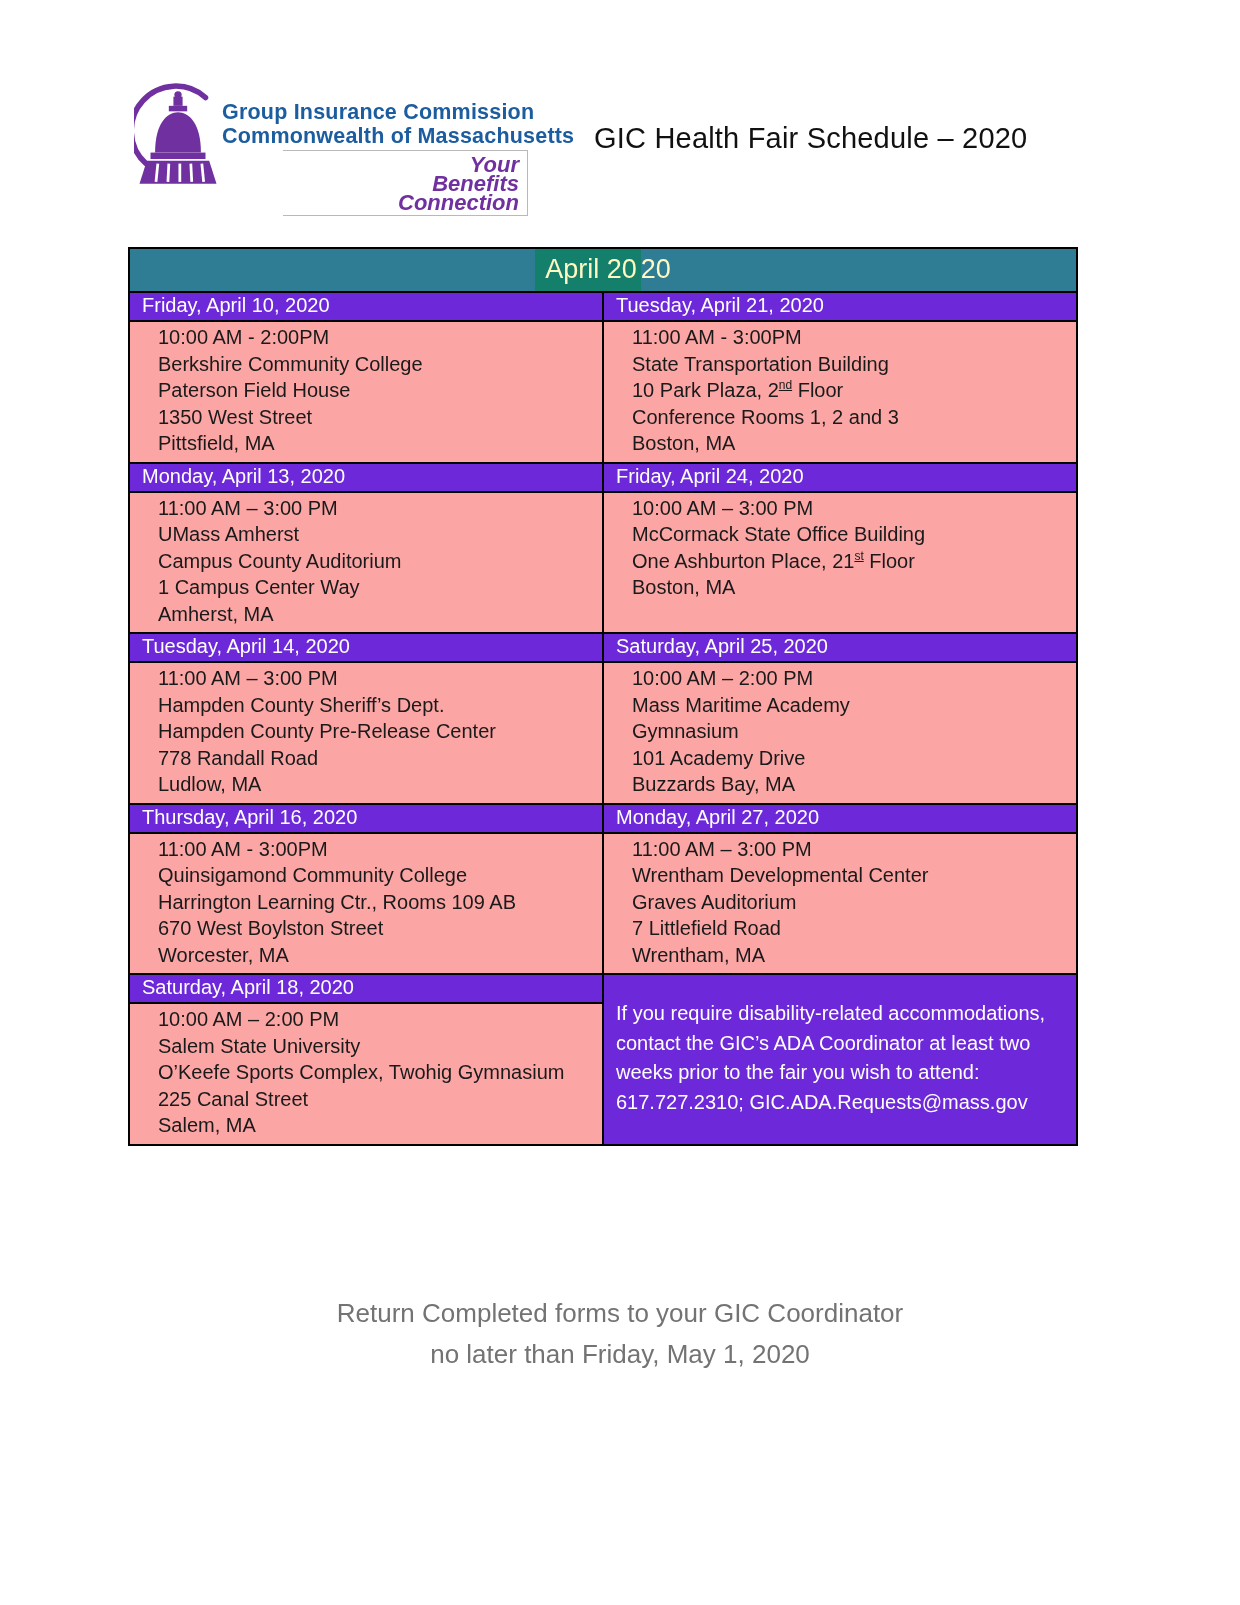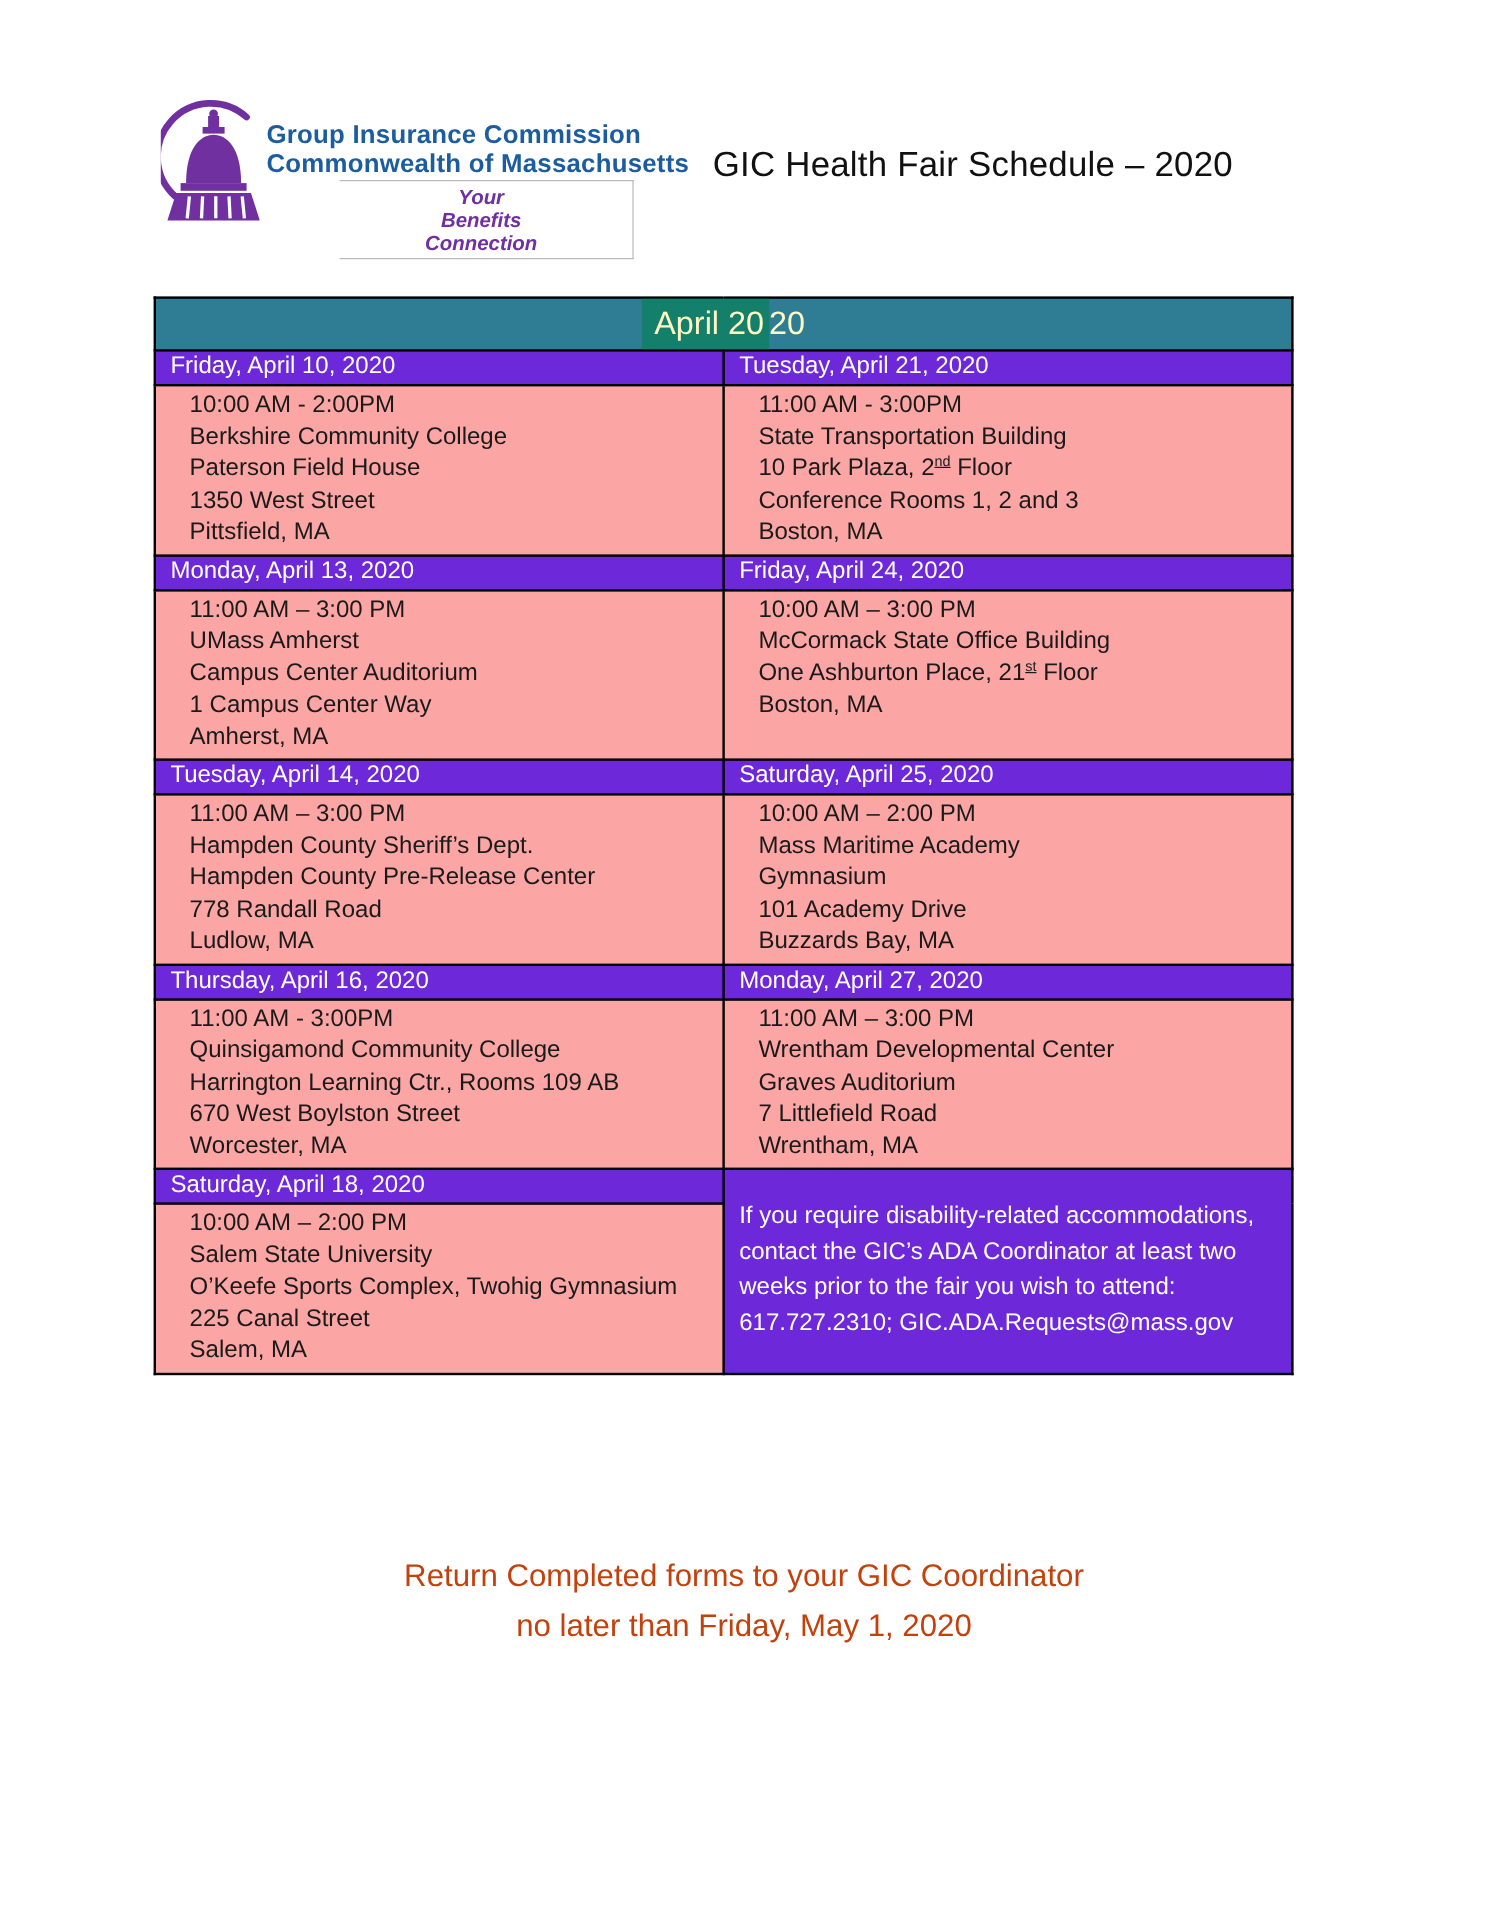--- a/index.html
+++ b/index.html
@@ -10,22 +10,22 @@
   }
   .page{position:relative;width:1240px;height:1605px;overflow:hidden;}
 
   
   .logo-icon{position:absolute;left:134px;top:78px;width:88px;height:118px;}
   .logo-text{position:absolute;left:222px;top:100px;line-height:24px;}
   .logo-text .org{font-size:21.5px;font-weight:bold;color:#1c5da0;letter-spacing:.2px;}
   .tagline-box{
     position:absolute;left:283px;top:150px;width:236px;height:60px;
     border:1px solid #b9b9b9;border-left:none;
-    text-align:center;padding:4px 8px 0 0;
-    font-size:17px;font-weight:bold;font-style:italic;color:#7030a0;line-height:19px;
+    text-align:right;padding:4px 8px 0 0;
+    font-size:22px;font-weight:bold;font-style:italic;color:#7030a0;line-height:19px;
   }
   .page-title{
     position:absolute;left:575px;top:122px;
     font-size:29px;color:#111111;letter-spacing:.2px;margin-left:19px;
   }
 
   
   table.schedule{
     position:absolute;left:128px;top:247px;width:950px;
     border-collapse:collapse;table-layout:fixed;
@@ -48,21 +48,21 @@
   .cell-line{line-height:26.5px;white-space:nowrap;}
   .cell-line sup{font-size:12px;line-height:0;text-decoration:underline;}
   td.ada{
     background:#2f7c95;color:#ffffff;vertical-align:top;
     font-size:20px;line-height:29.5px;padding:2px 12px 4px 14px;
   }
 
   
   .footer{
     position:absolute;top:1293px;left:0;width:1240px;text-align:center;
-    font-size:26px;line-height:41px;color:#c2410c;
+    font-size:26px;line-height:41px;color:#737373;
   }
 </style>
 </head>
 <body>
 
 <div class="page">
 
   <div class="logo-icon">
     <svg viewBox="0 0 96 118" width="88" height="118" xmlns="http://www.w3.org/2000/svg">
       <path d="M78,16 A41,41 0 1 0 13,88" fill="none" stroke="#7030a0" stroke-width="6" stroke-linecap="round"></path>
@@ -121,21 +121,21 @@
       </tr>
 
       <tr class="hdr">
         <td>Monday, April 13, 2020</td>
         <td>Friday, April 24, 2020</td>
       </tr>
       <tr class="body">
         <td>
             <div class="cell-line">11:00 AM – 3:00 PM</div>
             <div class="cell-line">UMass Amherst</div>
-            <div class="cell-line">Campus Center Auditorium</div>
+            <div class="cell-line">Campus County Auditorium</div>
             <div class="cell-line">1 Campus Center Way</div>
             <div class="cell-line">Amherst, MA</div>
           </td>
         <td>
             <div class="cell-line">10:00 AM – 3:00 PM</div>
             <div class="cell-line">McCormack State Office Building</div>
             <div class="cell-line"><span>One Ashburton Place, 21</span><sup>st</sup><span> Floor</span></div>
             <div class="cell-line">Boston, MA</div>
           </td>
       </tr>

